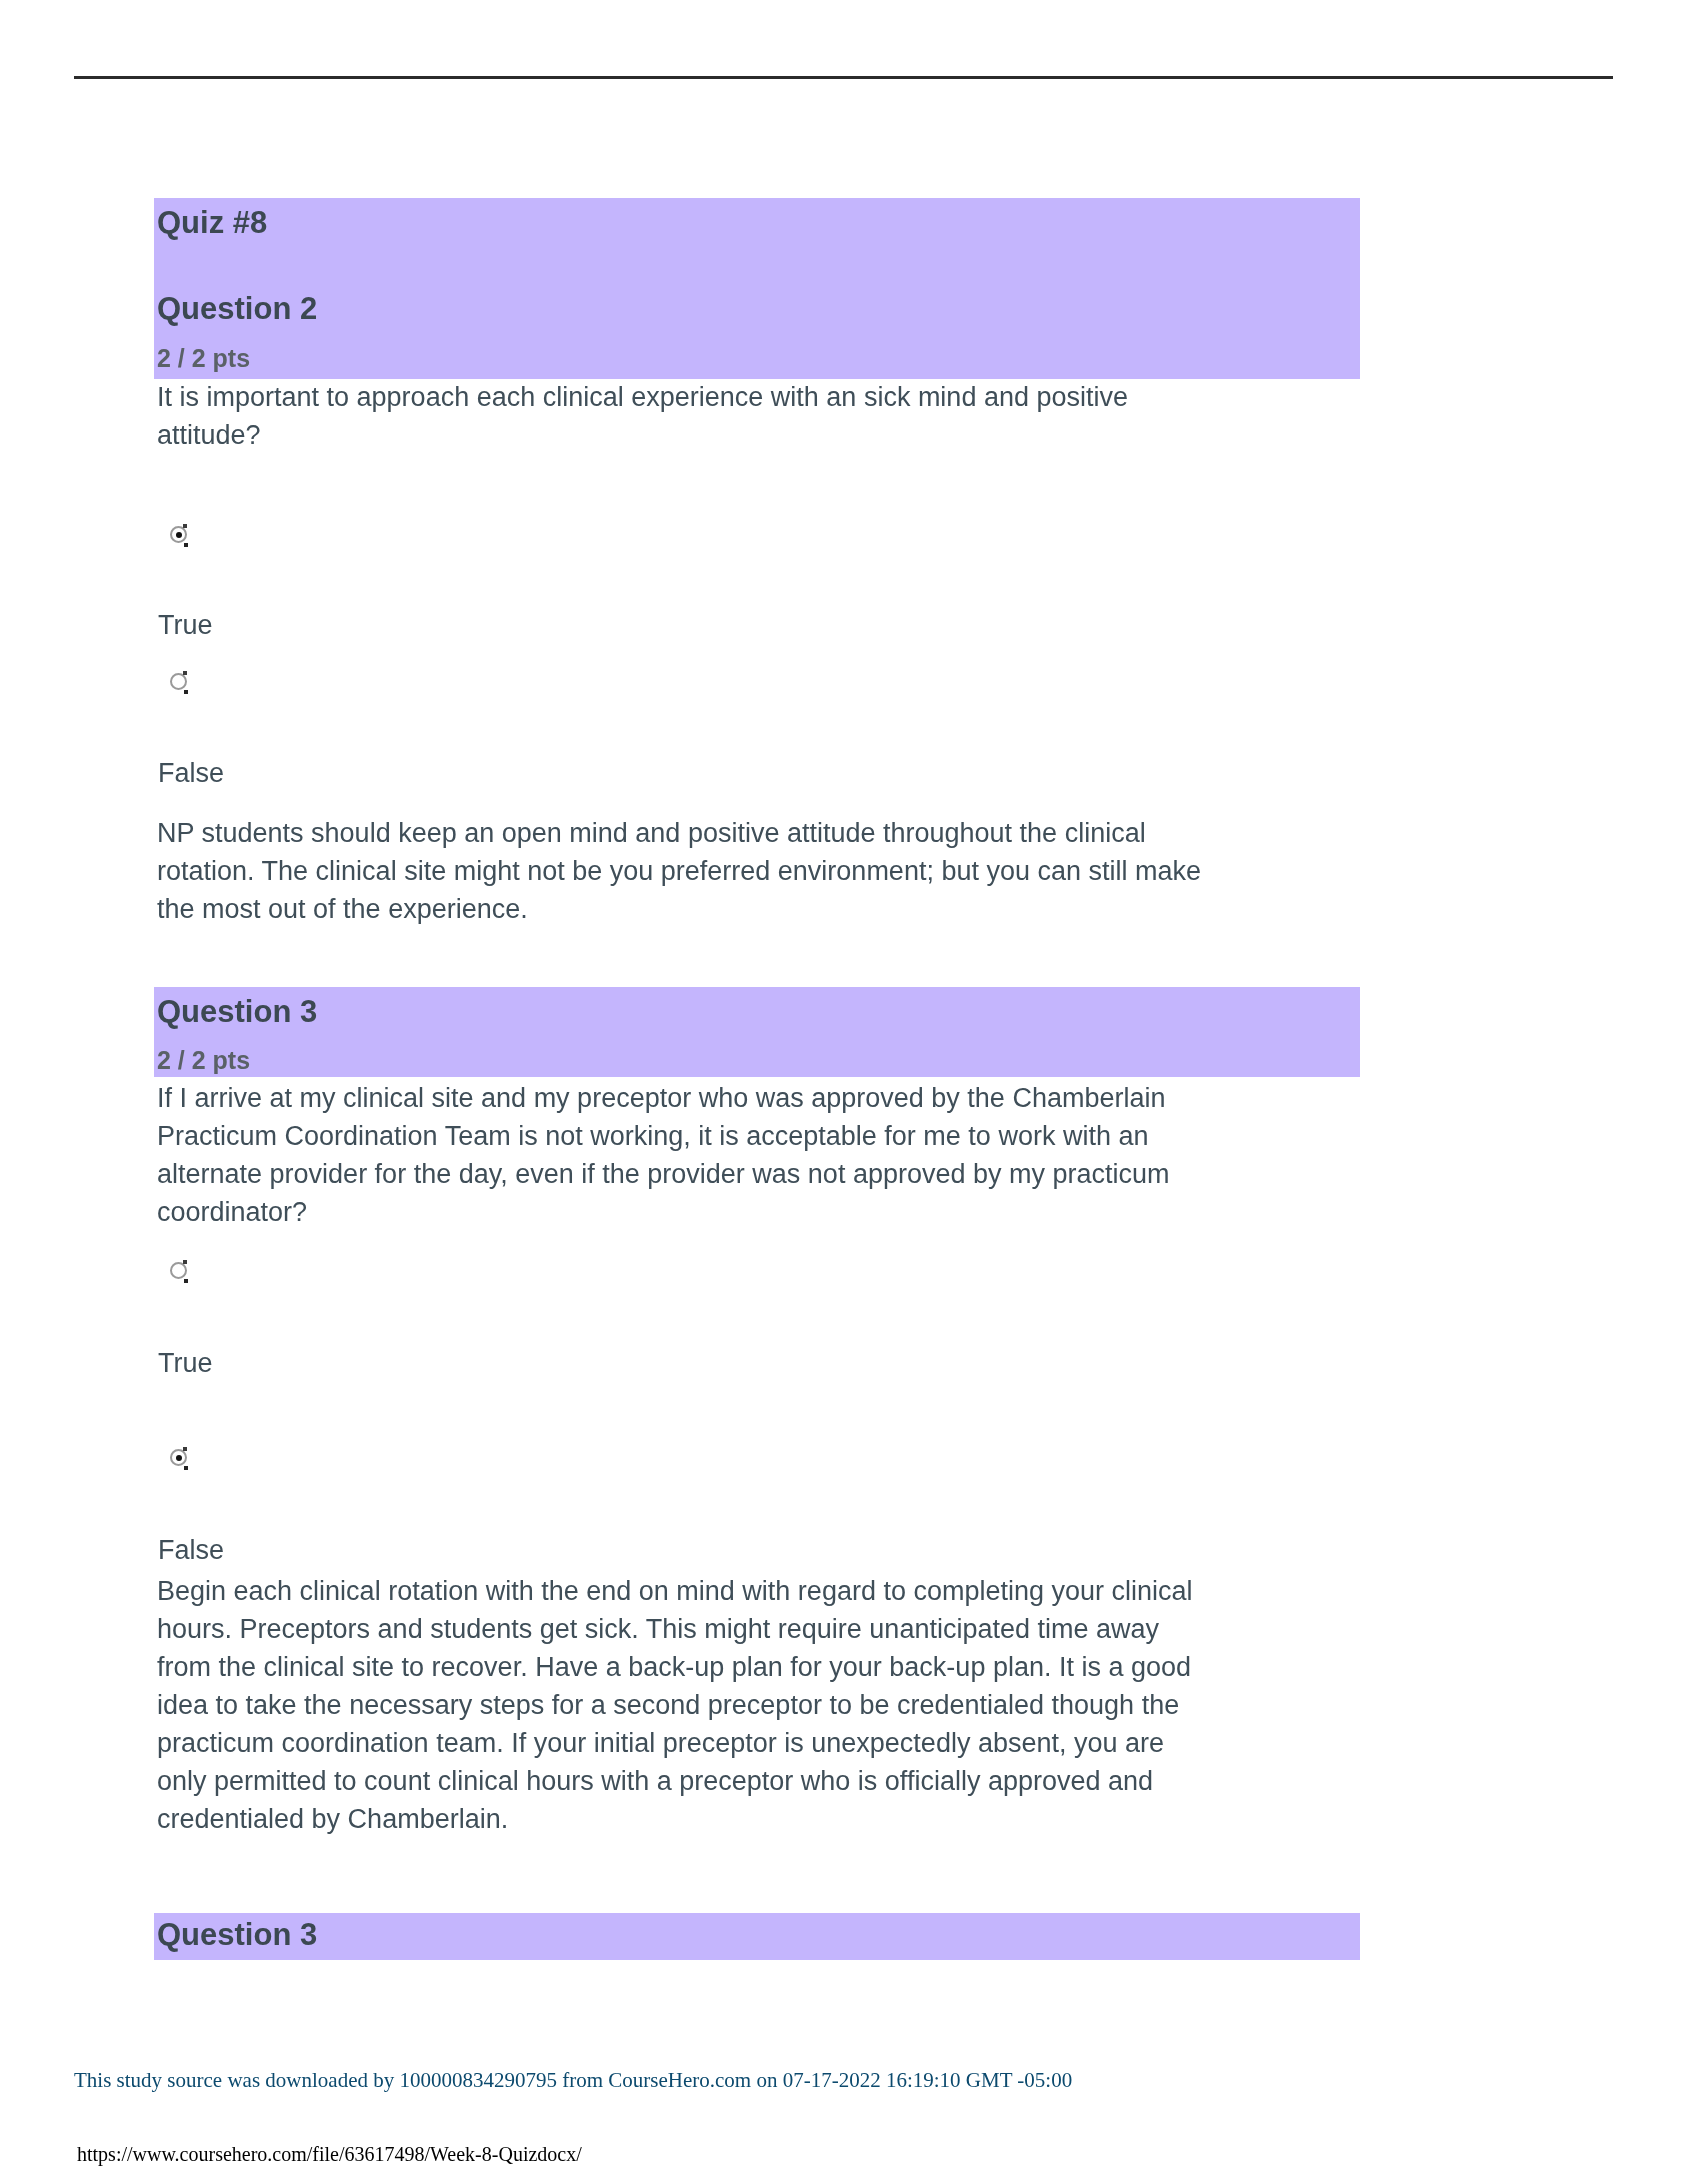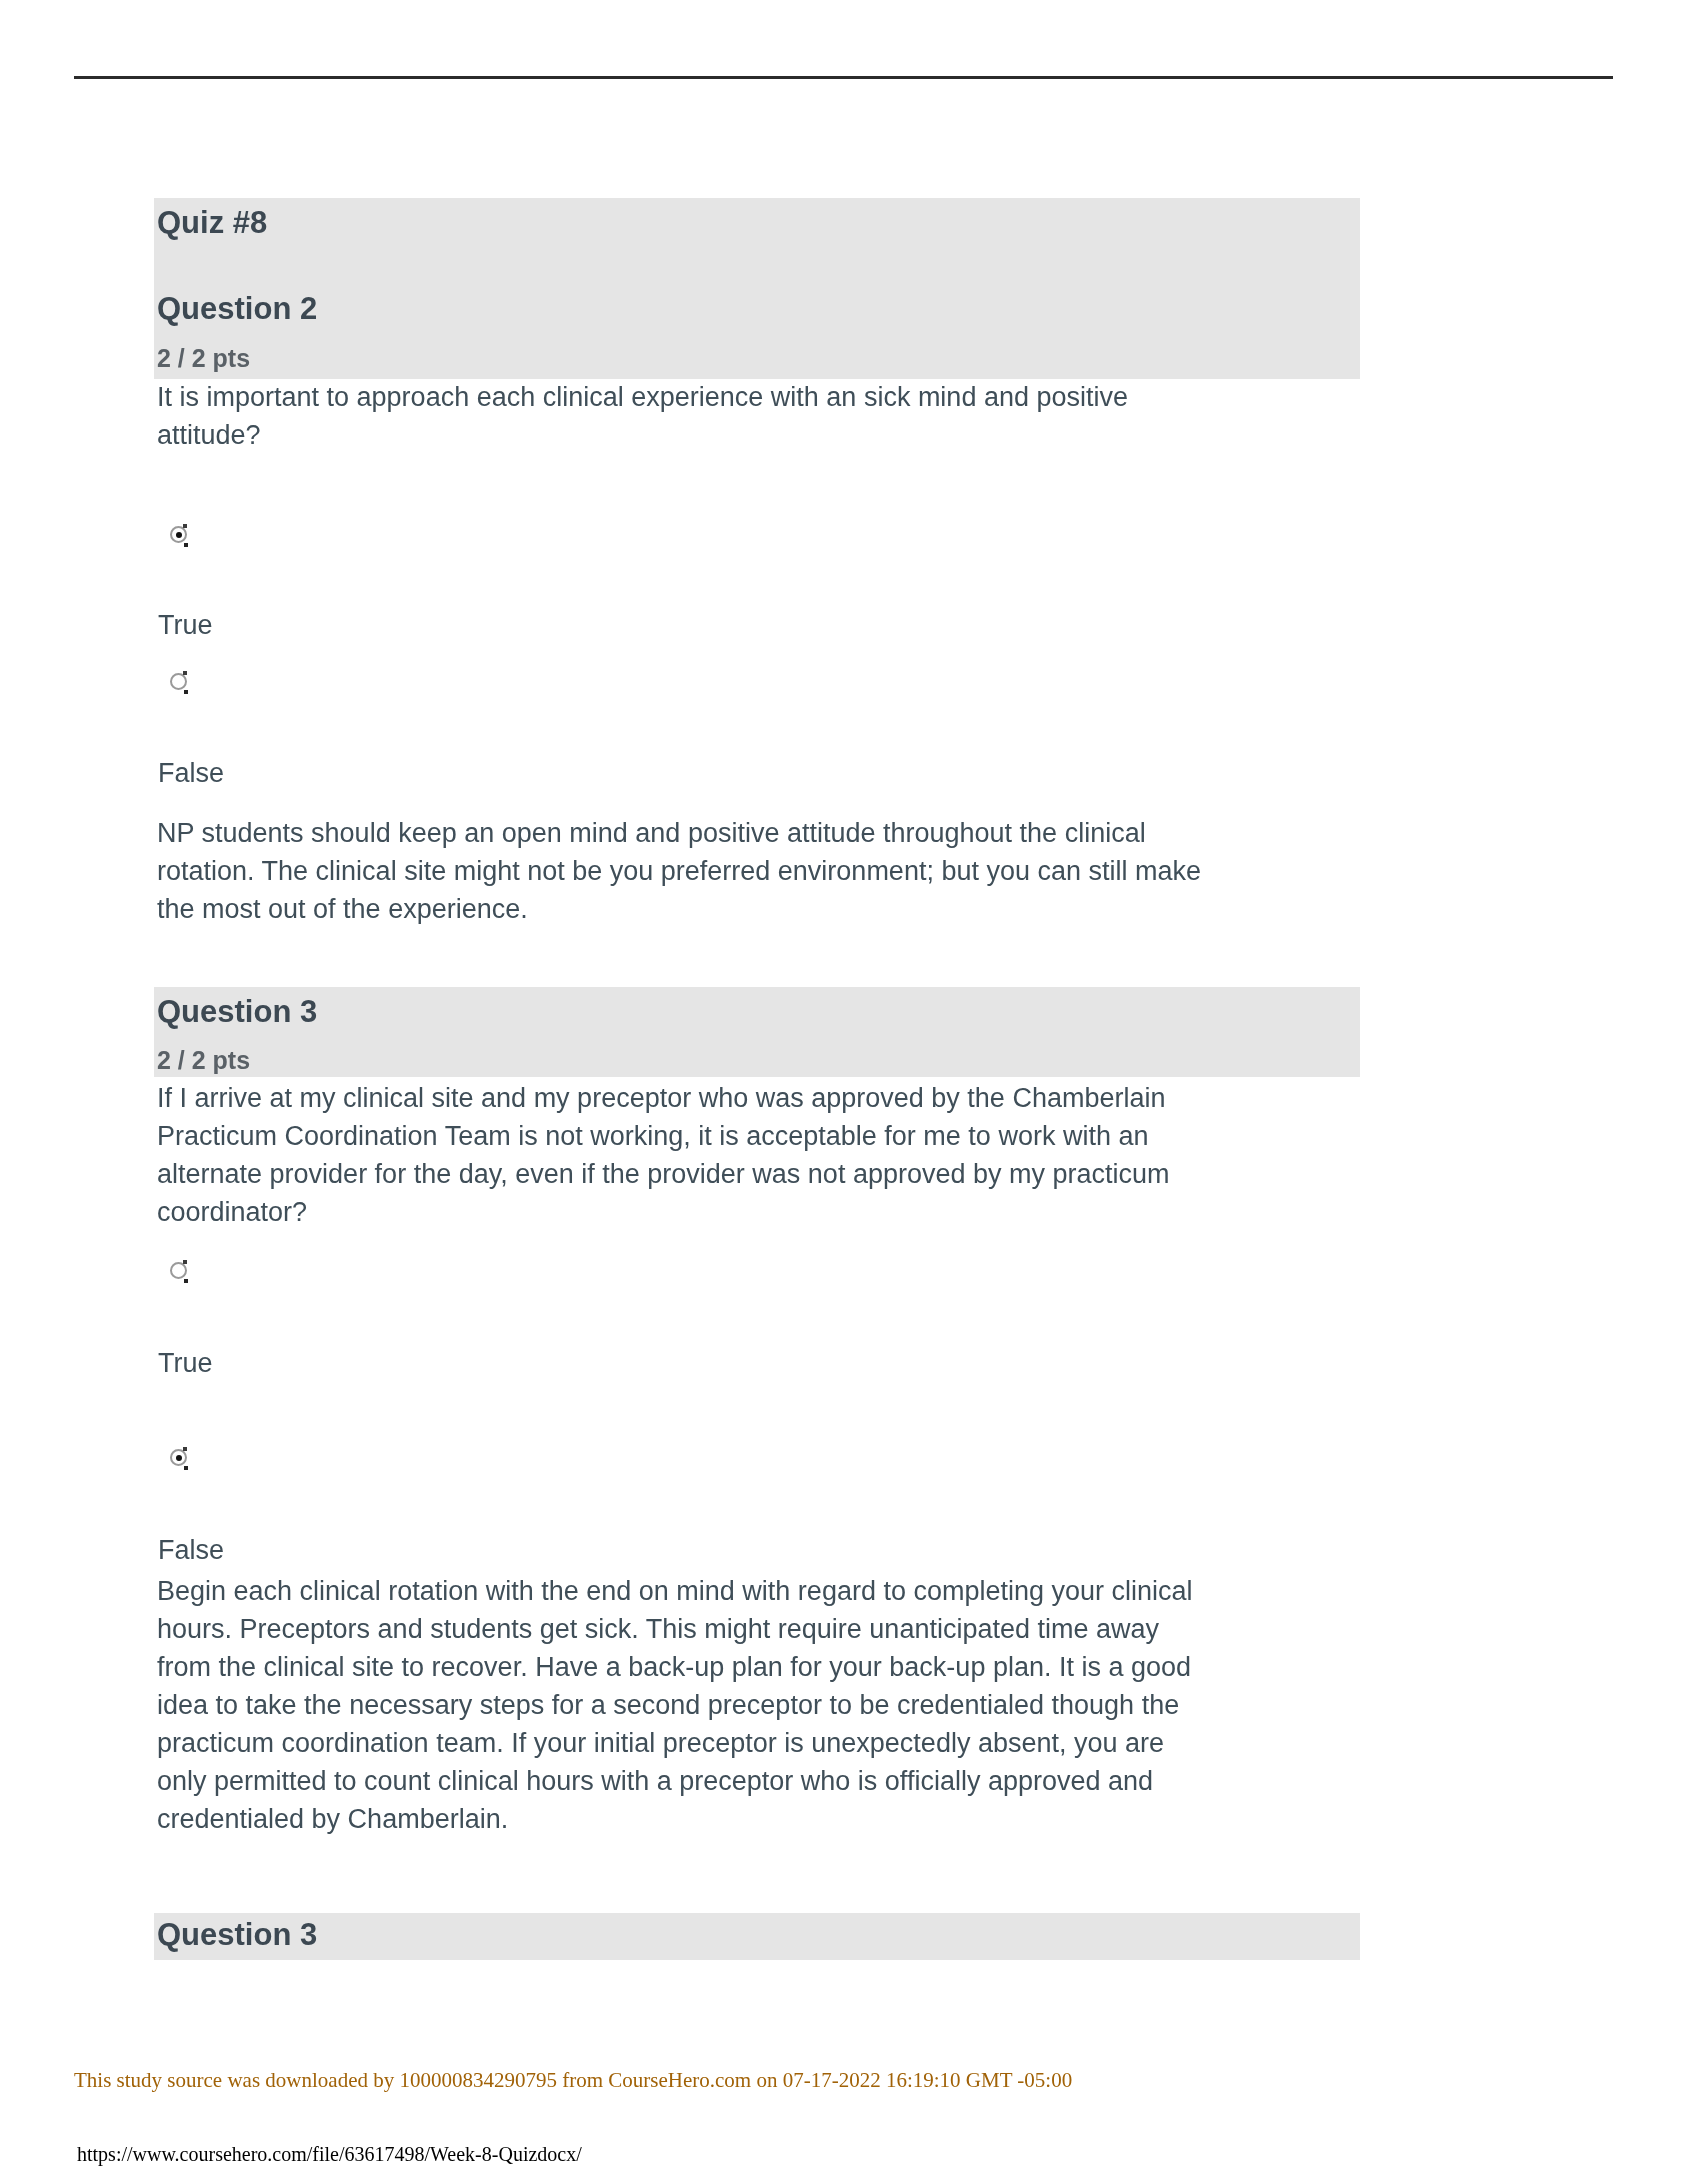--- a/index.html
+++ b/index.html
@@ -6,21 +6,21 @@
   body{
     width:1683px;height:2178px;position:relative;
     background:#ffffff;
     font-family:"Liberation Sans",sans-serif;
     overflow:hidden;
   }
   .abs{position:absolute;}
   
   .rule-top{left:74px;top:76px;width:1539px;height:3px;background:#2b2b2b;}
   
-  .section-box{left:154px;width:1206px;background:#e5e5e5;text-decoration:underline;}
+  .section-box{left:154px;width:1206px;background:#c4b5fd;text-decoration:underline;}
   .box-q1{top:198px;height:181px;}
   .box-q2{top:987px;height:90px;}
   .box-q3{top:1913px;height:47px;}
   .quiz-title{left:3px;top:7px;font-size:31px;font-weight:bold;color:#3c4852;line-height:36px;}
   .q-title{font-size:31px;font-weight:bold;color:#3c4852;line-height:36px;}
   .pts{font-size:25px;font-weight:bold;color:#5a6167;line-height:30px;}
   .q1-title{left:3px;top:93px;}
   .q1-pts{left:3px;top:145px;}
   .q2-title{left:3px;top:7px;}
   .q2-pts{left:3px;top:58px;}
@@ -52,21 +52,21 @@
   .r-q1b{top:673px;}
   .r-q2a{top:1262px;}
   .r-q2b{top:1449px;}
   .l-q1true{left:158px;top:574px;}
   .l-q1false{left:158px;top:722px;}
   .l-q2true{left:158px;top:1312px;}
   .l-q2false{left:158px;top:1499px;}
   
   .footer-note{
     left:74px;top:2068px;
-    font-family:"Liberation Serif",serif;font-size:21px;color:#a16207;line-height:25px;
+    font-family:"Liberation Serif",serif;font-size:21px;color:#0c4a6e;line-height:25px;
   }
   .footer-url{
     left:77px;top:2142px;
     font-family:"Liberation Serif",serif;font-size:20px;color:#000000;line-height:24px;
   }
 </style>
 </head>
 <body>
 
 <div class="abs rule-top"></div>

